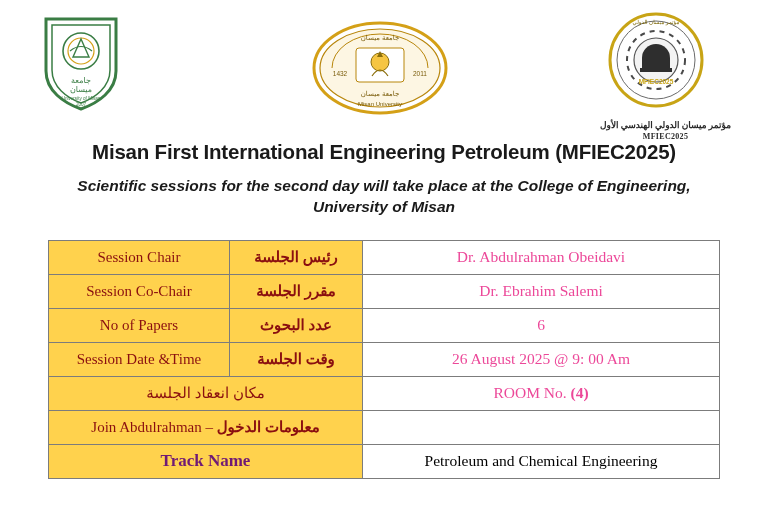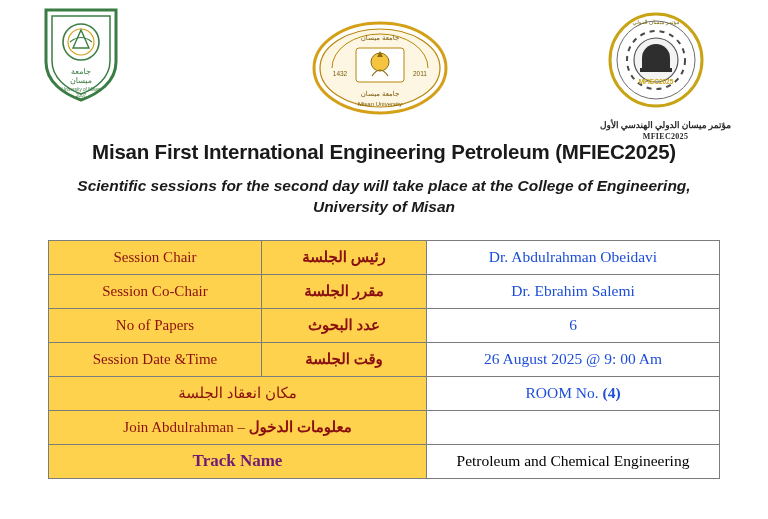--- a/index.html
+++ b/index.html
@@ -22,21 +22,21 @@
     background: #fff;
     box-sizing: border-box;
   }
   
   .logos {
     position: relative;
     height: 140px;
   }
   .logo {
     position: absolute;
-    top: 4px;
+    top: 13px;
   }
   .logo-left { left: 40px; }
   .logo-center { left: 310px; top: 18px; }
   .logo-right { left: 600px; top: 10px; }
   .right-caption {
     text-align: center;
     font-size: 9px;
     font-weight: bold;
     color: #2b2b2b;
     margin-top: 2px;
@@ -80,21 +80,21 @@
     box-sizing: border-box;
   }
   table.info {
     border-collapse: collapse;
     width: 672px;
     table-layout: fixed;
   }
   table.info td {
     border: 1px solid #7c7c7c;
     height: 33px;
-    padding: 0 22px;
+    padding: 0 6px;
     vertical-align: middle;
   }
   .c-label-en {
     width: 168px;
     background: #ffd24d;
     text-align: center;
     color: #8a0f10;
     font-size: 15px;
   }
   .c-label-ar {
@@ -102,21 +102,21 @@
     background: #ffd24d;
     text-align: center;
     color: #8a0f10;
     font-weight: bold;
     font-size: 15px;
     direction: rtl;
   }
   .c-value {
     text-align: center;
     font-size: 15.5px;
-    color: #1d4ed8;
+    color: #ec4899;
   }
   .row-merged-label {
     background: #ffd24d;
     text-align: center;
     color: #8a0f10;
     font-weight: normal;
     font-size: 15px;
     direction: rtl;
   }
   .row-join-label {

